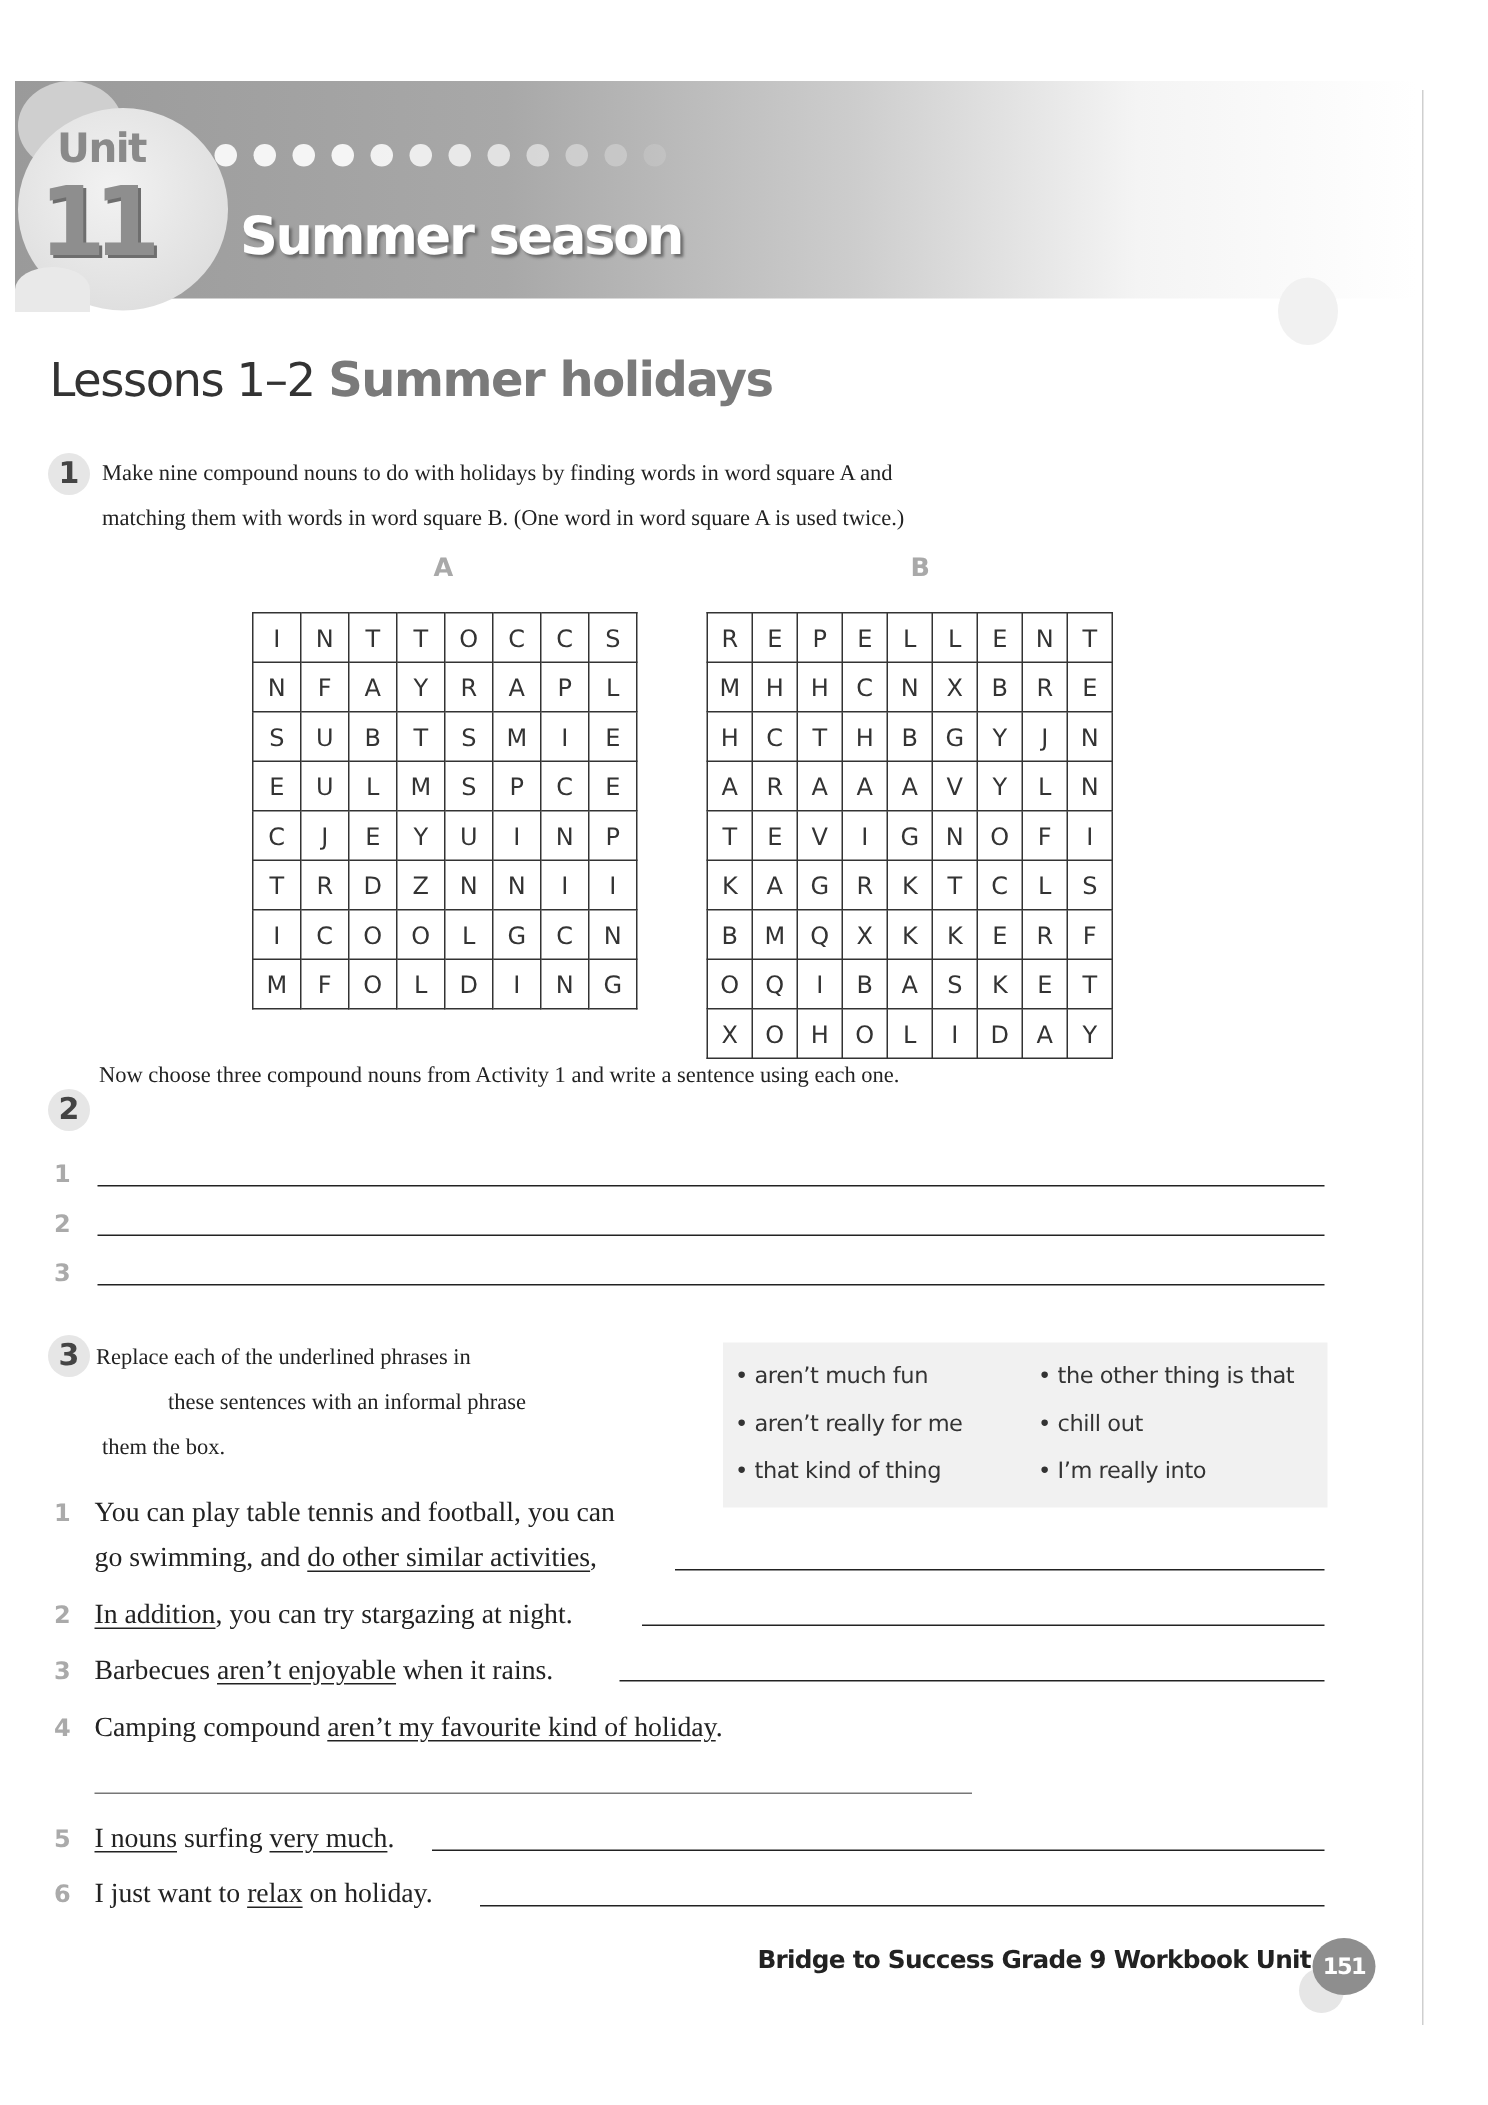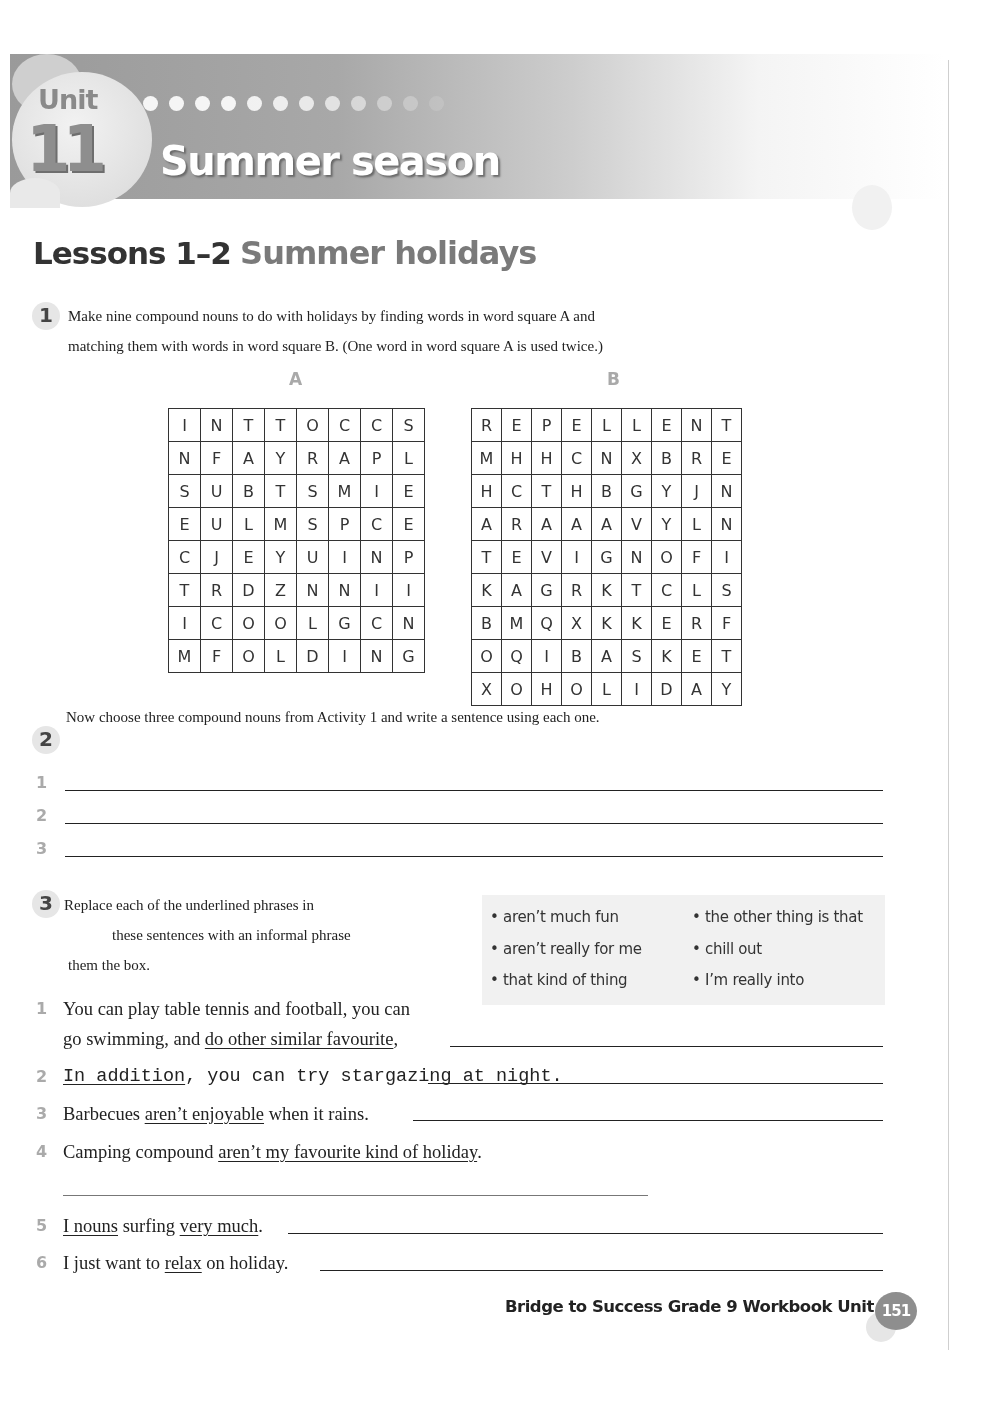--- a/index.html
+++ b/index.html
@@ -15,26 +15,26 @@
   .bubble.b1 { left: 12px; top: 54px; width: 70px; height: 60px; background: #cfcfcf; }
   .bubble.main { left: 12px; top: 72px; width: 140px; height: 135px; background: radial-gradient(circle at 45% 40%, #f2f2f2, #d8d8d8); }
   .bubble.b3 { left: 10px; top: 178px; width: 50px; height: 30px; background: #e9e9e9; border-radius: 50% 50% 0 0; }
   .unit-word { position: absolute; left: 38px; top: 84px; font-family: "DejaVu Sans", sans-serif; font-weight: bold;
     font-size: 27px; color: #8a8a8a; letter-spacing: -1px; }
   .unit-num { position: absolute; left: 26px; top: 104px; font-family: "DejaVu Sans", sans-serif; font-weight: bold;
     font-size: 64px; line-height: 90px; color: #8e8e8e; letter-spacing: -8px; text-shadow: 2px 2px 0 #6e6e6e; }
   .dots { position: absolute; left: 143px; top: 96px; display: flex; gap: 11px; }
   .dot { width: 15px; height: 15px; border-radius: 50%; background: #f5f5f5; }
   .unit-title { position: absolute; left: 160px; top: 138px; font-family: "DejaVu Sans", sans-serif; font-weight: bold;
-    font-size: 40px; color: #ffffff; letter-spacing: -1.5px; text-shadow: 2px 2px 2px #6a6a6a; }
+    font-size: 35px; color: #ffffff; letter-spacing: -1.5px; text-shadow: 2px 2px 2px #6a6a6a; }
   .corner-blob { position: absolute; left: 852px; top: 185px; width: 40px; height: 45px; border-radius: 50%; background: #f1f1f1; }
 
   
   .lesson { position: absolute; left: 33px; top: 234px; font-family: "DejaVu Sans", sans-serif; font-size: 32px; color: #333; letter-spacing: -1px; }
-  .lesson .light { font-weight: bold; font-size: 31px; }
+  .lesson .light { font-weight: normal; font-size: 31px; }
   .lesson .bold { font-weight: bold; color: #7a7a7a; }
 
   
   .act-num { position: absolute; width: 28px; height: 28px; border-radius: 50%; background: #e6e6e6;
     font-family: "DejaVu Sans", sans-serif; font-weight: bold; font-size: 20px; color: #444; text-align: center; line-height: 26px; }
   .act-text { position: absolute; font-size: 15px; line-height: 30px; color: #222; }
 
   .grid-label { position: absolute; font-family: "DejaVu Sans", sans-serif; font-weight: bold; font-size: 17px; color: #a9a9a9; }
 
   table.ws { position: absolute; border-collapse: collapse; }
@@ -304,25 +304,25 @@
 <div class="phrase-box"></div>
 <div class="phrase" style="left:490px; top:908px;">• aren’t much fun</div>
 <div class="phrase" style="left:692px; top:908px;">• the other thing is that</div>
 <div class="phrase" style="left:490px; top:940px;">• aren’t really for me</div>
 <div class="phrase" style="left:692px; top:940px;">• chill out</div>
 <div class="phrase" style="left:490px; top:971px;">• that kind of thing</div>
 <div class="phrase" style="left:692px; top:971px;">• I’m really into</div>
 
 <div class="line-num" style="left:36px; top:999px;">1</div>
 <div class="sentence" style="left:63px; top:994px;">You can play table tennis and football, you can</div>
-<div class="sentence" style="left:63px; top:1024px;"><span>go swimming, and </span><span class="u">do other similar favourite</span><span>,</span></div>
+<div class="sentence" style="left:63px; top:1024px;"><span>go swimming, and </span><span class="u">do other similar activities</span><span>,</span></div>
 <div class="write-line" style="left:450px; top:1046px; width:433px;"></div>
 
 <div class="line-num" style="left:36px; top:1067px;">2</div>
-<div class="sentence" style="left:63px; top:1062px;font-family:Liberation Mono, monospace;"><span class="u">In addition</span><span>, you can try stargazing at night.</span></div>
+<div class="sentence" style="left:63px; top:1062px;"><span class="u">In addition</span><span>, you can try stargazing at night.</span></div>
 <div class="write-line" style="left:428px; top:1083px; width:455px;"></div>
 
 <div class="line-num" style="left:36px; top:1104px;">3</div>
 <div class="sentence" style="left:63px; top:1099px;"><span>Barbecues </span><span class="u">aren’t enjoyable</span><span> when it rains.</span></div>
 <div class="write-line" style="left:413px; top:1120px; width:470px;"></div>
 
 <div class="line-num" style="left:36px; top:1142px;">4</div>
 <div class="sentence" style="left:63px; top:1137px;"><span>Camping compound </span><span class="u">aren’t my favourite kind of holiday</span><span>.</span></div>
 <div class="write-line" style="left:63px; top:1195px; width:585px; border-bottom-color:#777;"></div>
 

